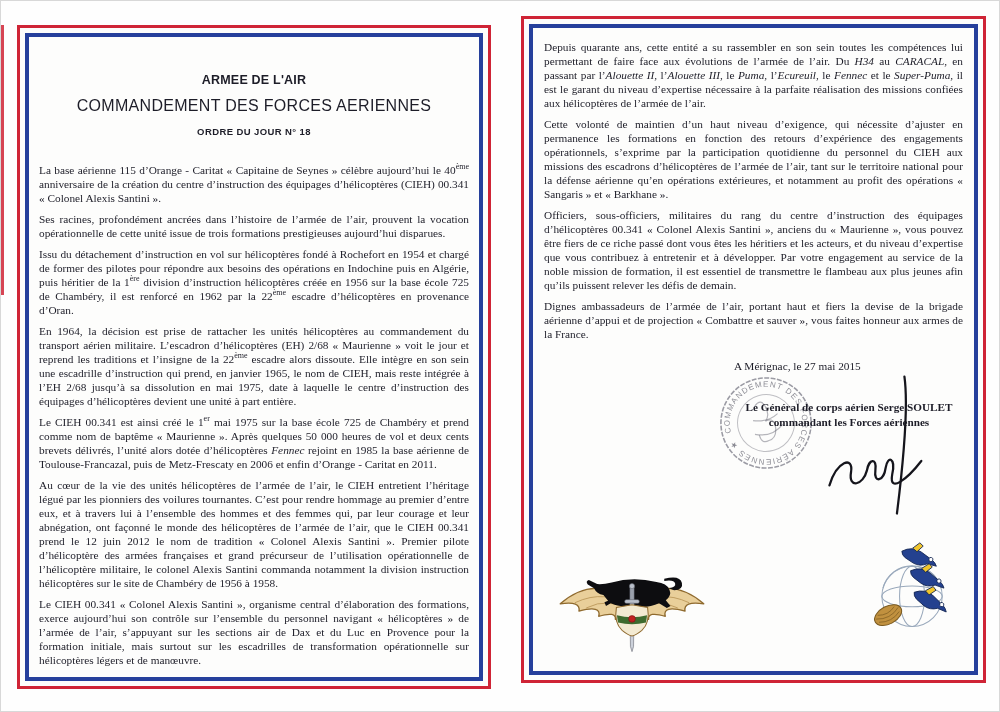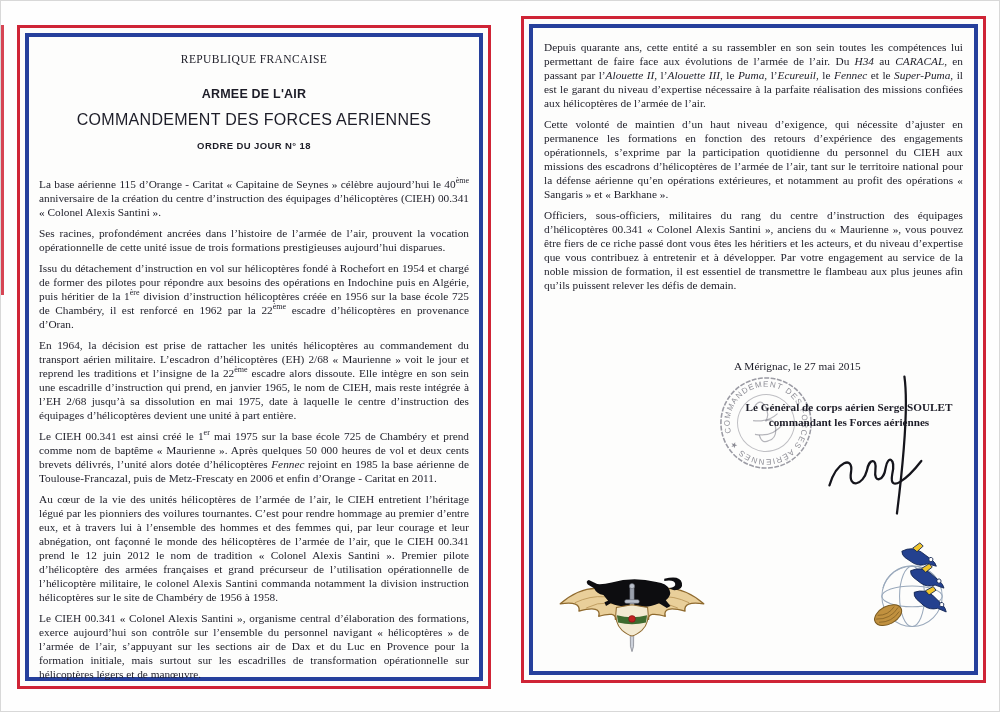--- a/index.html
+++ b/index.html
@@ -50,21 +50,20 @@
 </style>
 </head>
 <body>
 
 <div class="canvas">
   <div class="edge-red"></div>
 
   <section class="page page-left">
     <div class="frame frame-left">
       <header class="doc-header">
-        <div class="h-republique">REPUBLIQUE FRANCAISE</div>
         <div class="h-armee">ARMEE DE L'AIR</div>
         <div class="h-cdt">COMMANDEMENT DES FORCES AERIENNES</div>
         <div class="h-ordre">ORDRE DU JOUR N° 18</div>
       </header>
       <div class="body-text">
           <p><span>La base aérienne 115 d’Orange - Caritat « Capitaine de Seynes » célèbre aujourd’hui le 40</span><sup>ème</sup><span> anniversaire de la création du centre d’instruction des équipages d’hélicoptères (CIEH) 00.341 « Colonel Alexis Santini ».</span></p>
           <p><span>Ses racines, profondément ancrées dans l’histoire de l’armée de l’air, prouvent la vocation opérationnelle de cette unité issue de trois formations prestigieuses aujourd’hui disparues.</span></p>
           <p><span>Issu du détachement d’instruction en vol sur hélicoptères fondé à Rochefort en 1954 et chargé de former des pilotes pour répondre aux besoins des opérations en Indochine puis en Algérie, puis héritier de la 1</span><sup>ère</sup><span> division d’instruction hélicoptères créée en 1956 sur la base école 725 de Chambéry, il est renforcé en 1962 par la 22</span><sup>ème</sup><span> escadre d’hélicoptères en provenance d’Oran.</span></p>
           <p><span>En 1964, la décision est prise de rattacher les unités hélicoptères au commandement du transport aérien militaire. L’escadron d’hélicoptères (EH) 2/68 « Maurienne » voit le jour et reprend les traditions et l’insigne de la 22</span><sup>ème</sup><span> escadre alors dissoute. Elle intègre en son sein une escadrille d’instruction qui prend, en janvier 1965, le nom de CIEH, mais reste intégrée à l’EH 2/68 jusqu’à sa dissolution en mai 1975, date à laquelle le centre d’instruction des équipages d’hélicoptères devient une unité à part entière.</span></p>
           <p><span>Le CIEH 00.341 est ainsi créé le 1</span><sup>er</sup><span> mai 1975 sur la base école 725 de Chambéry et prend comme nom de baptême « Maurienne ». Après quelques 50 000 heures de vol et deux cents brevets délivrés, l’unité alors dotée d’hélicoptères </span><em>Fennec</em><span> rejoint en 1985 la base aérienne de Toulouse-Francazal, puis de Metz-Frescaty en 2006 et enfin d’Orange - Caritat en 2011.</span></p>
@@ -73,20 +72,21 @@
         </div>
     </div>
   </section>
 
   <section class="page page-right">
     <div class="frame frame-right">
       <div class="body-text">
           <p><span>Depuis quarante ans, cette entité a su rassembler en son sein toutes les compétences lui permettant de faire face aux évolutions de l’armée de l’air. Du </span><em>H34</em><span> au </span><em>CARACAL</em><span>, en passant par l’</span><em>Alouette II</em><span>, l’</span><em>Alouette III</em><span>, le </span><em>Puma</em><span>, l’</span><em>Ecureuil</em><span>, le </span><em>Fennec</em><span> et le </span><em>Super-Puma</em><span>, il est le garant du niveau d’expertise nécessaire à la parfaite réalisation des missions confiées aux hélicoptères de l’armée de l’air.</span></p>
           <p><span>Cette volonté de maintien d’un haut niveau d’exigence, qui nécessite d’ajuster en permanence les formations en fonction des retours d’expérience des engagements opérationnels, s’exprime par la participation quotidienne du personnel du CIEH aux missions des escadrons d’hélicoptères de l’armée de l’air, tant sur le territoire national pour la défense aérienne qu’en opérations extérieures, et notamment au profit des opérations « Sangaris » et « Barkhane ».</span></p>
           <p><span>Officiers, sous-officiers, militaires du rang du centre d’instruction des équipages d’hélicoptères 00.341 « Colonel Alexis Santini », anciens du « Maurienne », vous pouvez être fiers de ce riche passé dont vous êtes les héritiers et les acteurs, et du niveau d’expertise que vous contribuez à entretenir et à développer. Par votre engagement au service de la noble mission de formation, il est essentiel de transmettre le flambeau aux plus jeunes afin qu’ils puissent relever les défis de demain.</span></p>
+          <p><span>Dignes ambassadeurs de l’armée de l’air, portant haut et fiers la devise de la brigade aérienne d’appui et de projection « Combattre et sauver », vous faites honneur aux armes de la France.</span></p>
         </div>
     </div>
 
     <div class="abs dateline">A Mérignac, le 27 mai 2015</div>
 
     <svg class="abs stamp" viewBox="0 0 100 100">
       <defs>
         <path id="stampArc" d="M50,50 m-37,0 a37,37 0 1,1 74,0 a37,37 0 1,1 -74,0"></path>
       </defs>
       <circle cx="50" cy="50" r="46" fill="none" stroke="rgba(55,55,72,.55)" stroke-width="1.6" stroke-dasharray="5 1.5"></circle>

